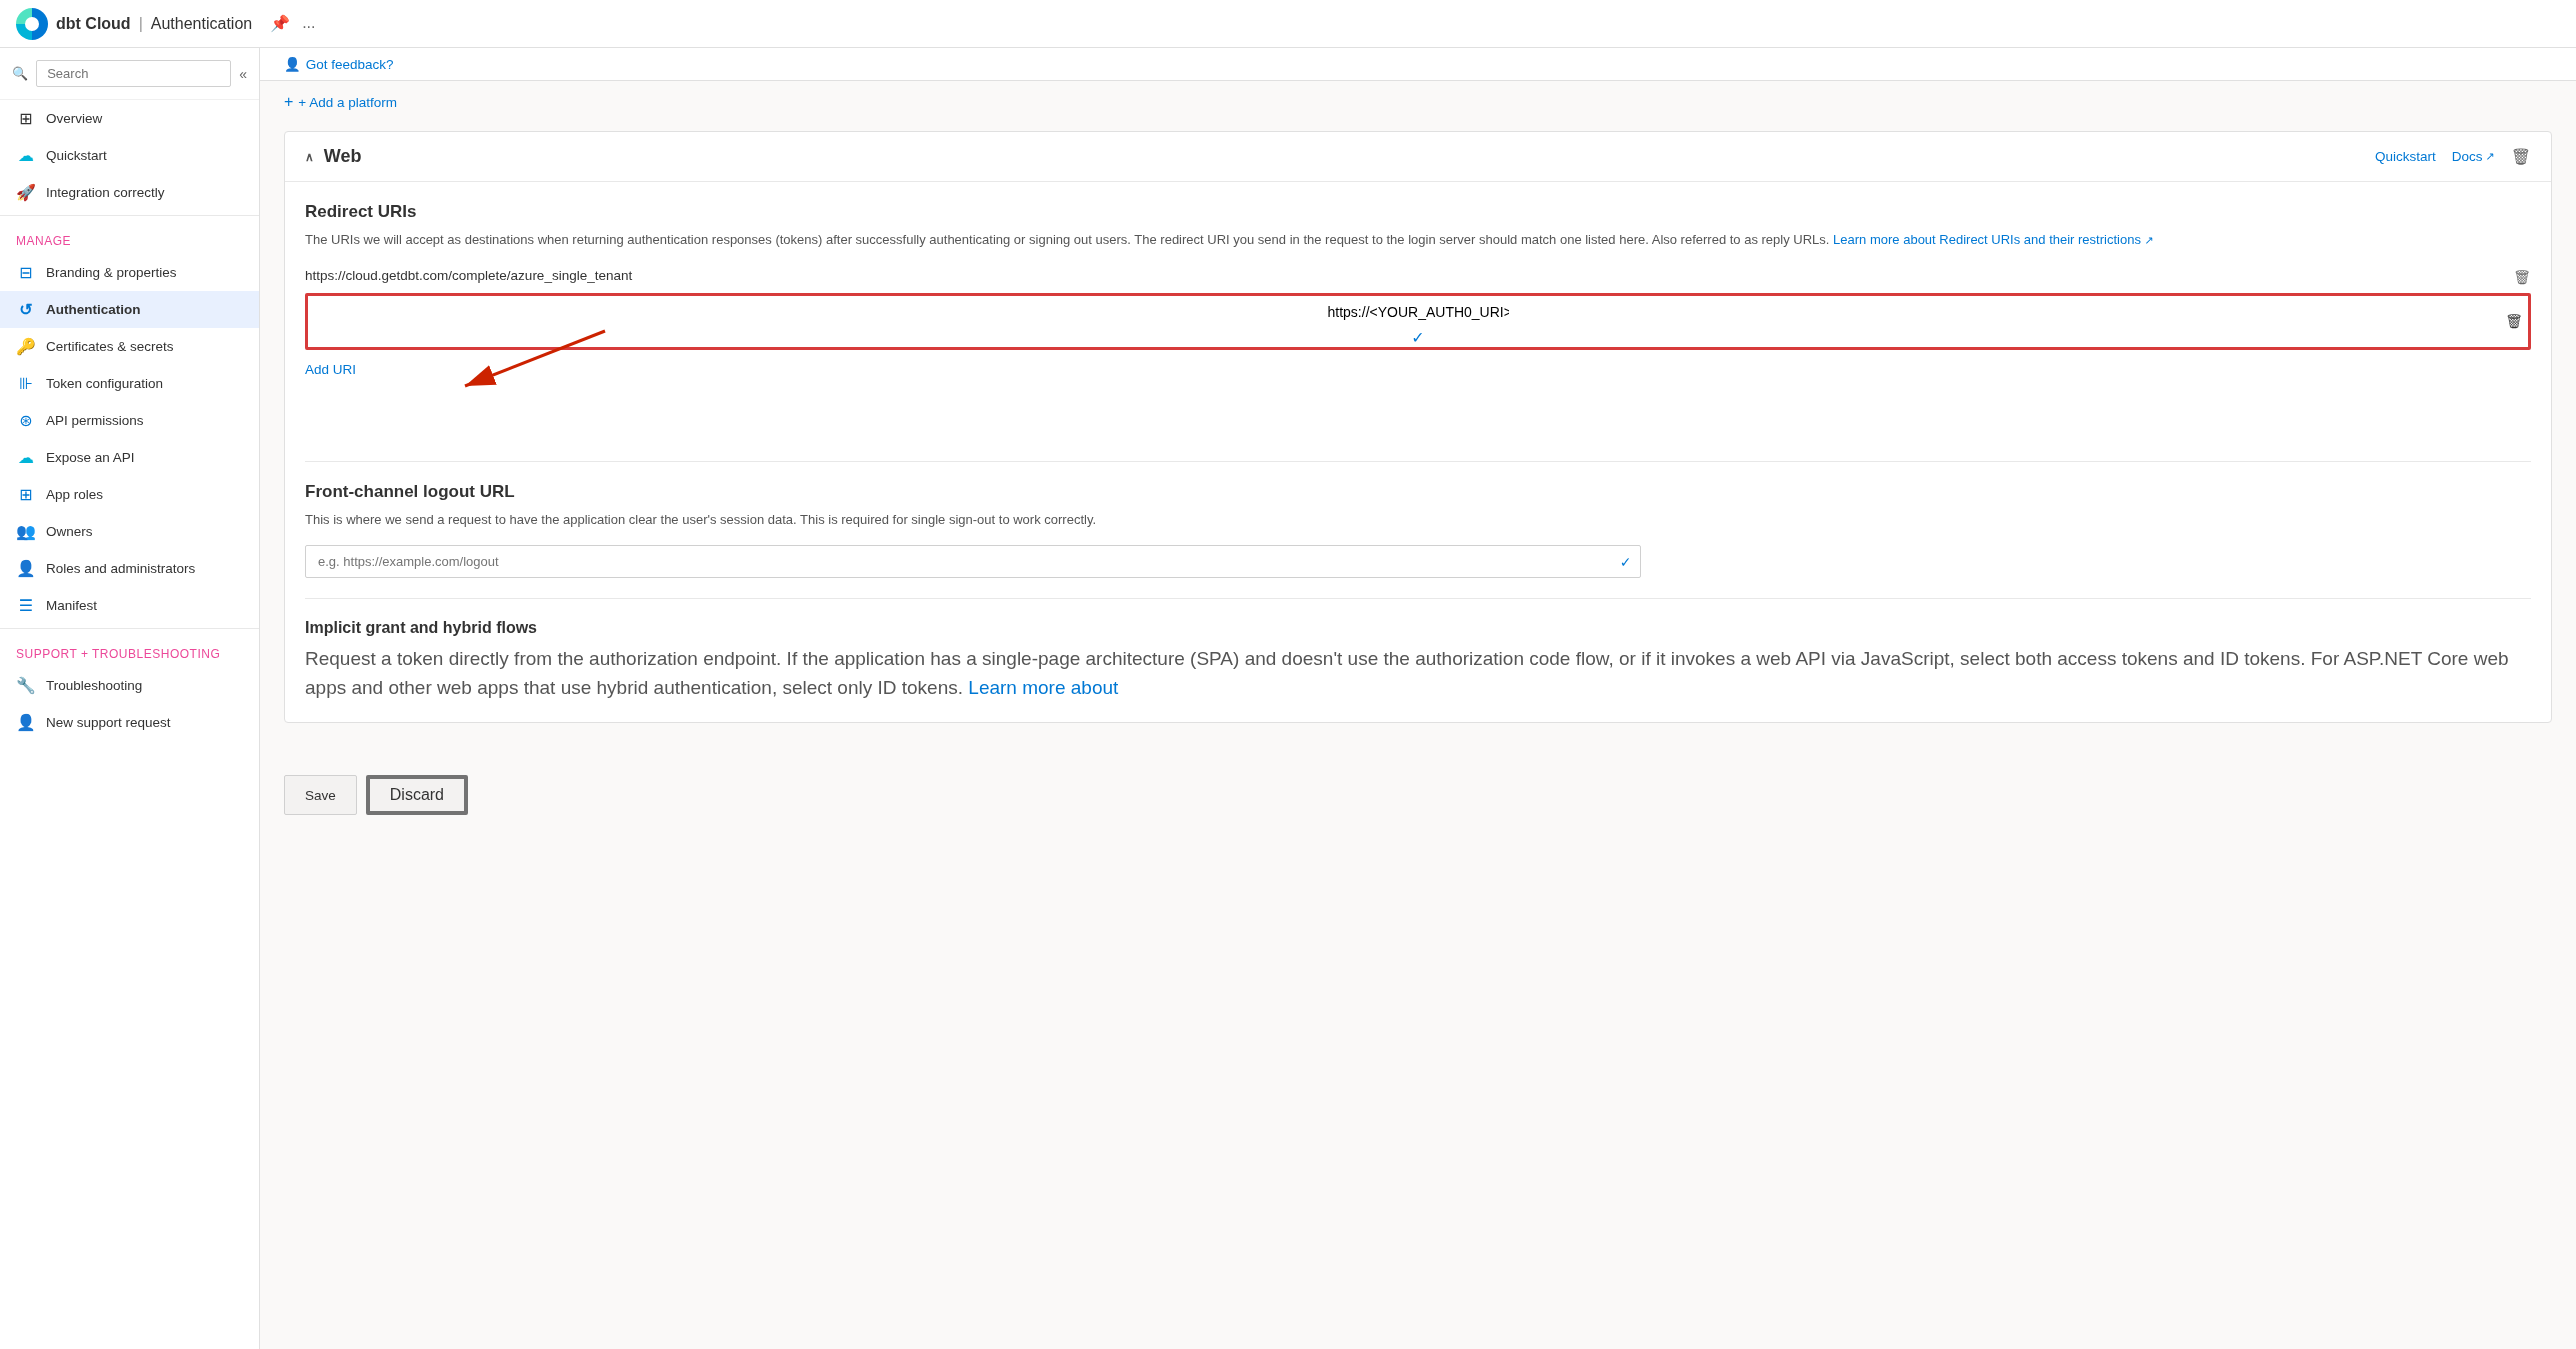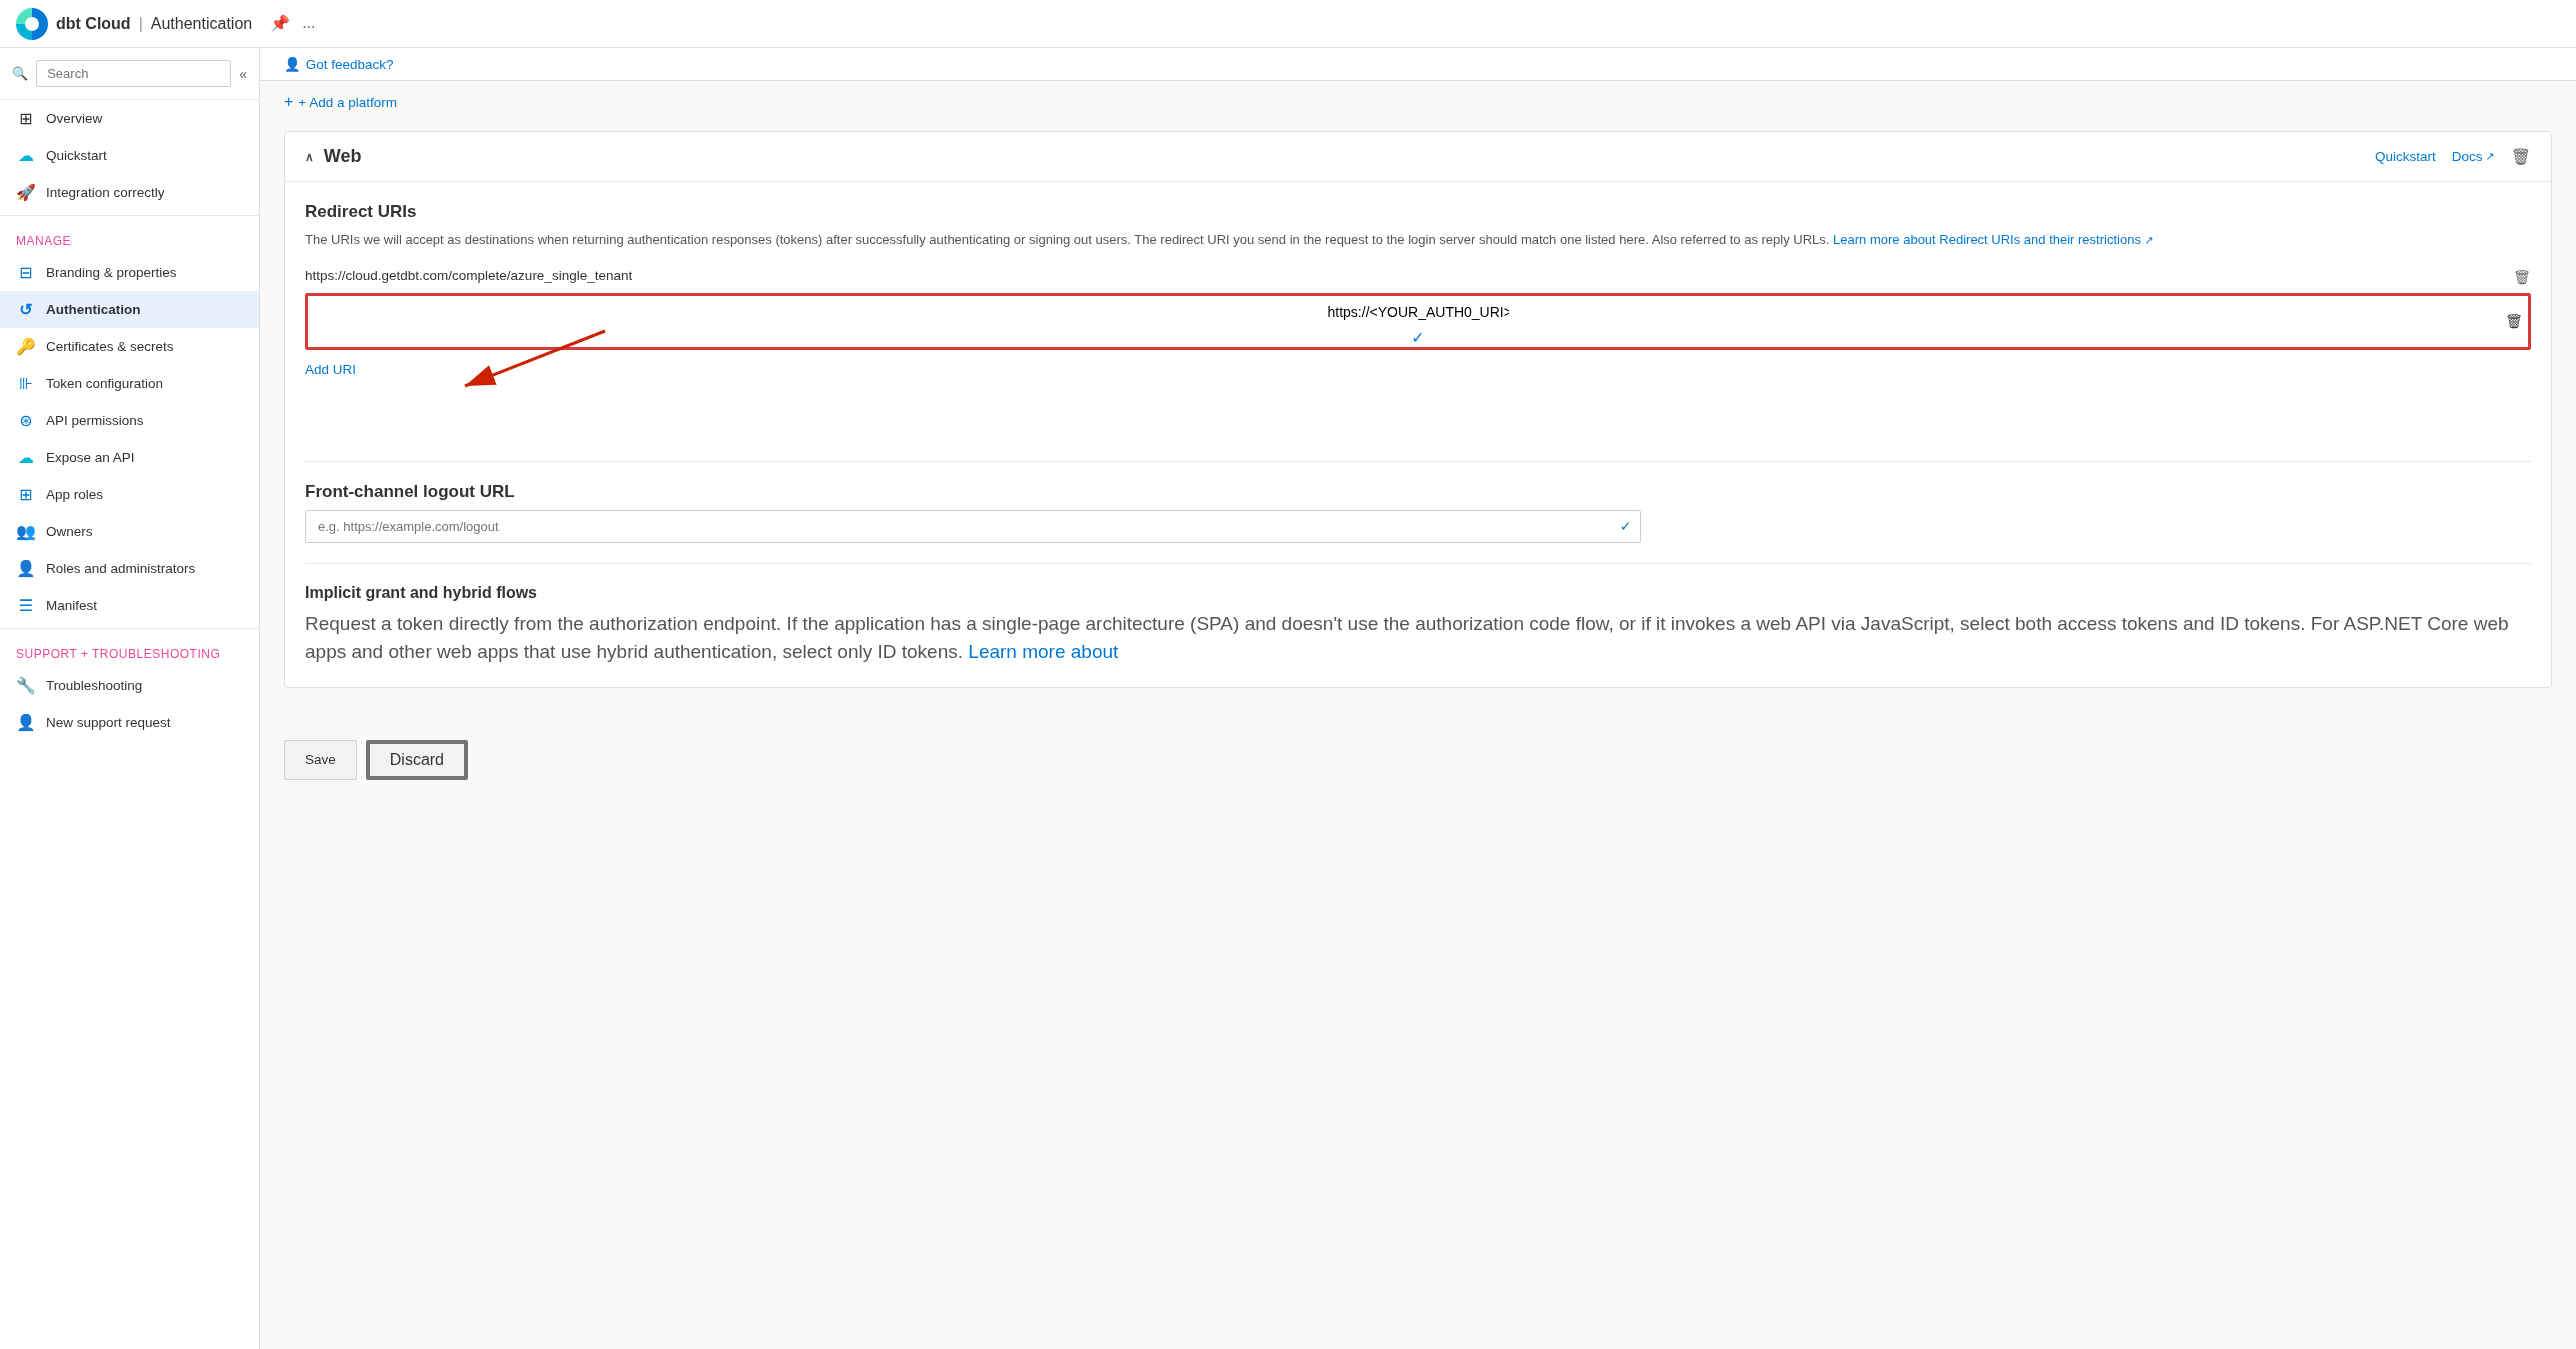--- a/index.html
+++ b/index.html
@@ -418,20 +418,21 @@
                 </marker>
               </defs>
               <line x1="220" y1="10" x2="80" y2="65" stroke="#cc2200" stroke-width="3" marker-end="url(#arrowhead)"></line>
             </svg>
           </div>
 
           <hr class="section-divider">
 
           <div>
             <div class="subsection-title">Front-channel logout URL</div>
+            <div class="subsection-desc">This is where we send a request to have the application clear the user's session data. This is required for single sign-out to work correctly.</div>
             <div class="logout-input-wrapper">
               <input type="text" class="logout-input" placeholder="e.g. https://example.com/logout" style="">
               <span style="color:#0078d4; padding:0 8px;">✓</span>
             </div>
           </div>
 
           <hr class="section-divider">
 
           <div>
             <div class="implicit-title">Implicit grant and hybrid flows</div>

